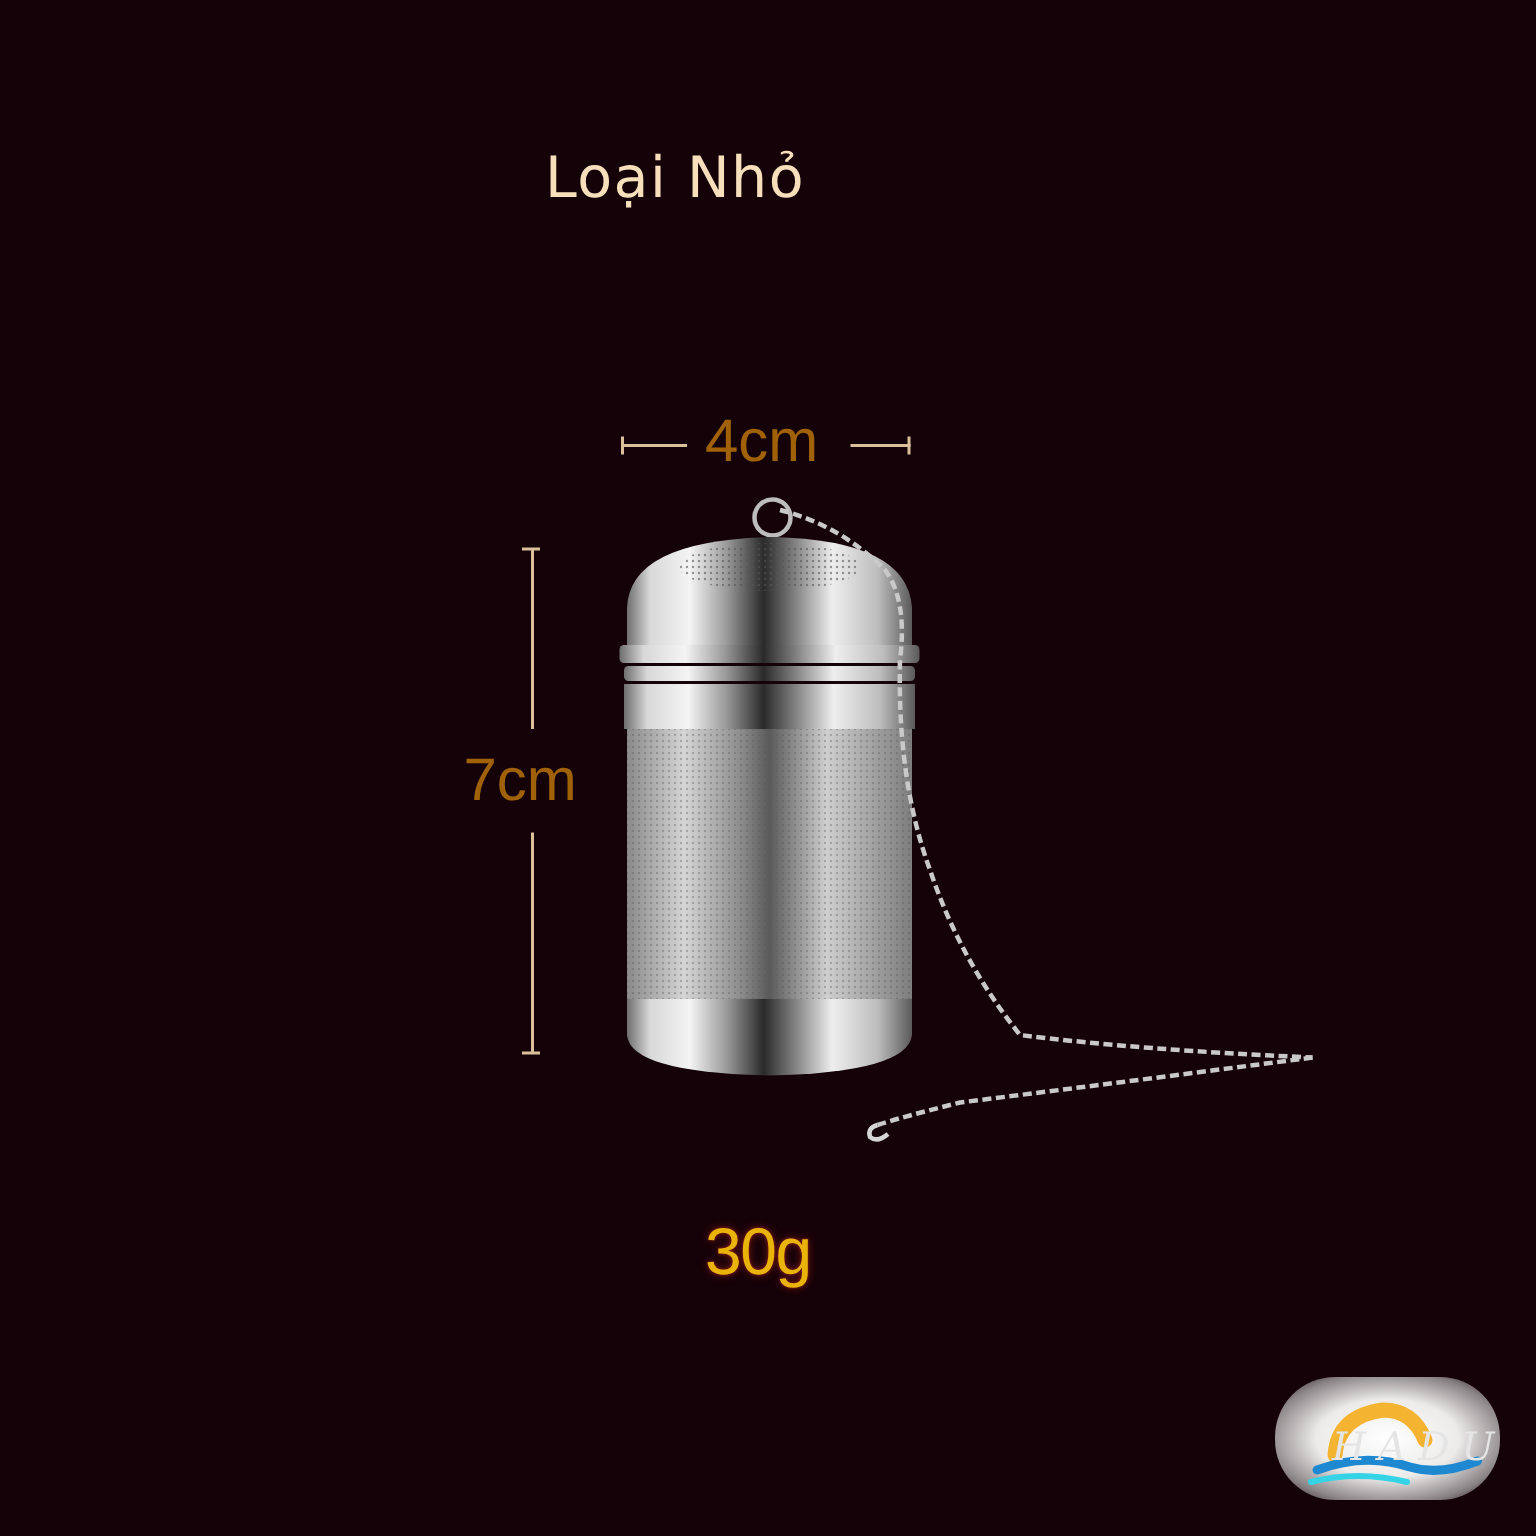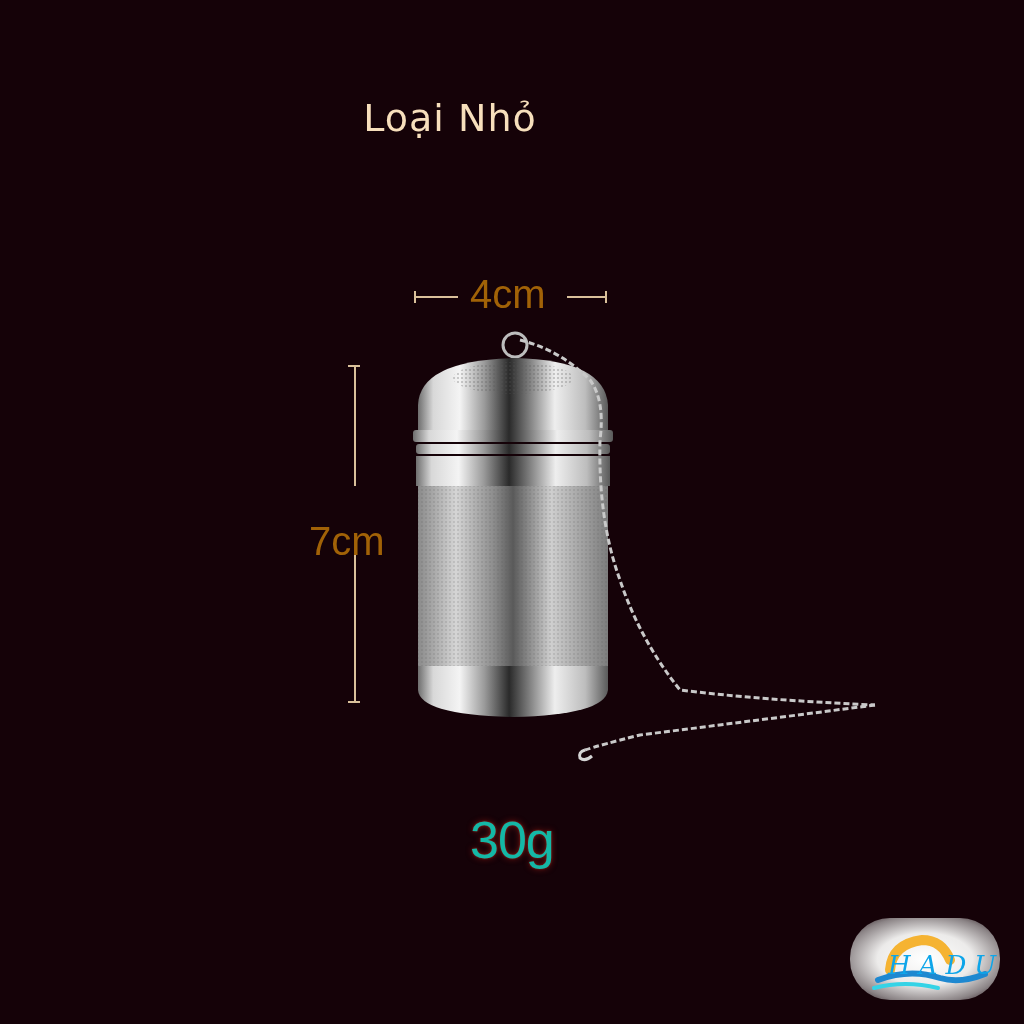--- a/index.html
+++ b/index.html
@@ -10,39 +10,39 @@
     font-family: "Liberation Sans", sans-serif;
   }
   .title {
     position: absolute; left: 0; width: 900px; top: 96px;
     text-align: center; color: #f7dfbc;
     font-family: "DejaVu Sans", sans-serif;
     font-size: 38px; letter-spacing: 1px;
   }
   .dim-text { position: absolute; color: #a16207; font-family: "Liberation Sans", sans-serif; }
   .width-label { left: 470px; top: 272px; font-size: 40px; }
-  .height-label { left: 309px; top: 519px; font-size: 40px; }
+  .height-label { left: 309px; top: 498px; font-size: 40px; }
   .hline { position: absolute; height: 2px; background: #d9c09a; }
   .vline { position: absolute; width: 2px; background: #d9c09a; }
   .tick-v { position: absolute; width: 2px; height: 12px; background: #d9c09a; }
   .tick-h { position: absolute; height: 2px; width: 12px; background: #d9c09a; }
   .weight {
-    position: absolute; left: 470px; top: 810px; font-size: 52px;
-    color: #14b8a6; text-shadow: 0 0 6px #7a1a14, 0 0 2px #a02a20;
+    position: absolute; left: 470px; top: 810px; font-size: 44px;
+    color: #eab308; text-shadow: 0 0 6px #7a1a14, 0 0 2px #a02a20;
     font-family: "Liberation Sans", sans-serif; letter-spacing: -1px;
   }
   .product { position: absolute; left: 400px; top: 320px; }
   .logo {
     position: absolute; left: 850px; top: 918px; width: 150px; height: 82px;
     border-radius: 40px;
     background: radial-gradient(ellipse at center, #ffffff 0%, #ecebea 45%, #8c8587 75%, rgba(21,2,8,0) 100%);
   }
   .logo-text {
     position: absolute; left: 888px; top: 950px; font-size: 26px;
-    font-family: "DejaVu Serif", serif; font-style: italic; color: #0ea5e9; letter-spacing: 8px;
+    font-family: "DejaVu Serif", serif; font-style: italic; color: #e5e5e5; letter-spacing: 8px;
   }
 </style>
 </head>
 <body>
 
 <div class="title">Loại Nhỏ</div>
 
 <div>
   <div class="tick-v" style="left:414px; top:291px;"></div>
   <div class="hline" style="left:416px; top:296px; width:42px;"></div>

